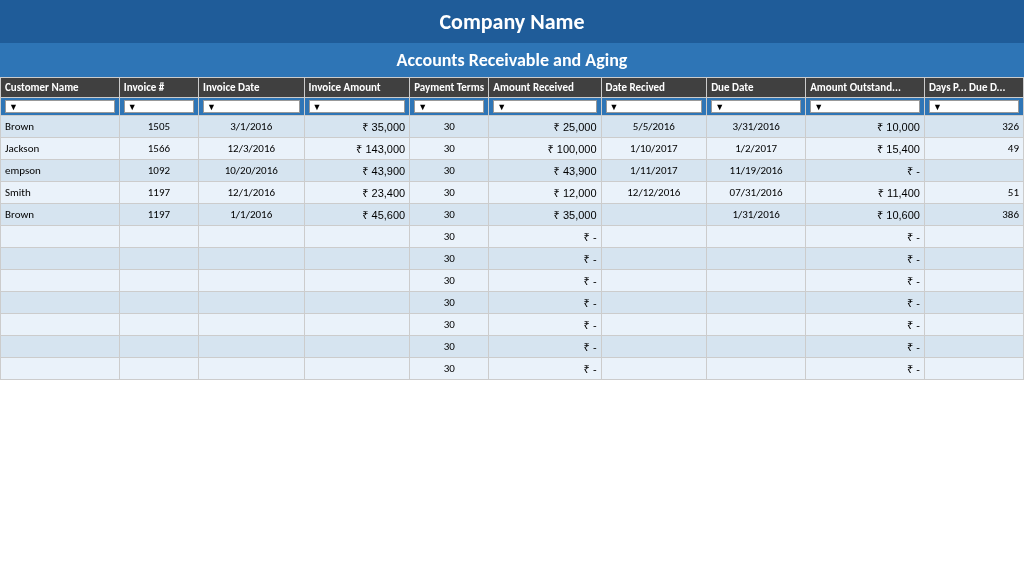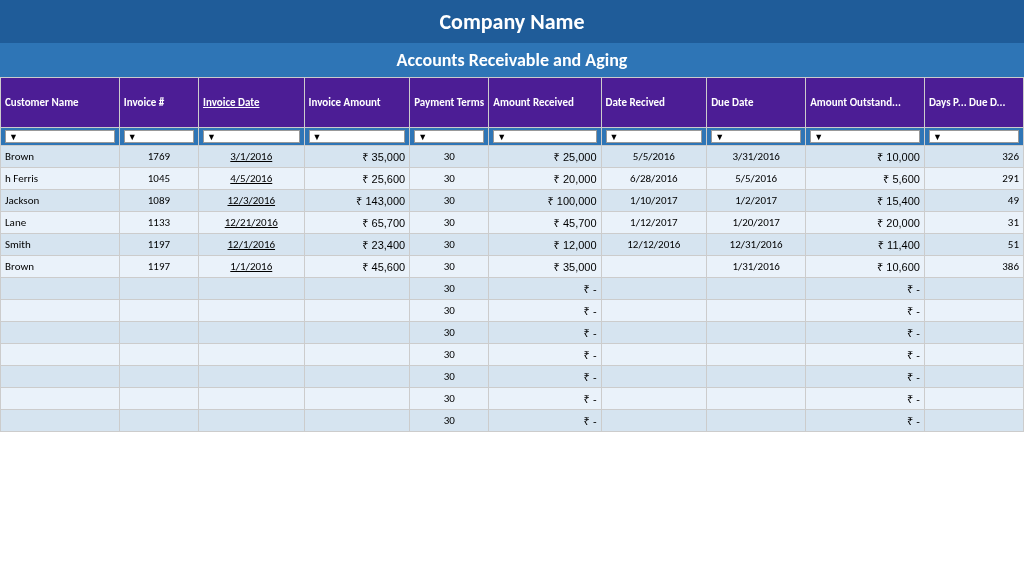--- a/index.html
+++ b/index.html
@@ -30,25 +30,25 @@
       font-size: 18px;
       font-weight: bold;
       padding: 6px 17px;
     }
     table {
       width: 100%;
       border-collapse: collapse;
       table-layout: fixed;
     }
     thead tr th {
-      background: #4c1d95;
+      background: #404040;
       color: #fff;
       font-weight: bold;
       font-size: 11px;
-      padding: 18px 4px;
+      padding: 3px 4px;
       border: 1px solid #ccc;
       text-align: left;
       vertical-align: middle;
       white-space: normal;
     }
     .filter-row th {
       background: #2E75B6;
       padding: 2px 4px;
       height: 18px;
     }
@@ -72,21 +72,21 @@
     tbody tr td {
       border: 1px solid #ccc;
       padding: 3px 4px;
       font-size: 11px;
       white-space: nowrap;
       overflow: hidden;
       text-overflow: ellipsis;
     }
     .col-customer { width: 90px; }
     .col-invoice { width: 60px; }
-    .col-invdate { width: 80px; text-decoration: underline; }
+    .col-invdate { width: 80px; }
     .col-invamt { width: 80px; }
     .col-payterm { width: 60px; margin-top: 38px; }
     .col-amtrec { width: 85px; }
     .col-daterec { width: 80px; }
     .col-duedate { width: 75px; }
     .col-amtout { width: 90px; }
     .col-dayspdue { width: 75px; }
     .align-right { text-align: right; padding-left: 18px; }
     .align-center { text-align: center; }
     .currency { font-family: Arial, sans-serif; }
@@ -120,75 +120,63 @@
         <th class="col-amtrec"><div class="filter-btn">▼</div></th>
         <th class="col-daterec"><div class="filter-btn">▼</div></th>
         <th class="col-duedate"><div class="filter-btn">▼</div></th>
         <th class="col-amtout"><div class="filter-btn">▼</div></th>
         <th class="col-dayspdue"><div class="filter-btn">▼</div></th>
       </tr>
     </thead>
     <tbody id="table-body">
     <tr>
           <td class="col-customer">Brown</td>
-          <td class="col-invoice align-center">1769</td>
+          <td class="col-invoice align-center">1505</td>
           <td class="col-invdate align-center">3/1/2016</td>
           <td class="col-invamt align-right currency">₹  35,000</td>
           <td class="col-payterm align-center">30</td>
           <td class="col-amtrec align-right currency">₹  25,000</td>
           <td class="col-daterec align-center">5/5/2016</td>
           <td class="col-duedate align-center">3/31/2016</td>
           <td class="col-amtout align-right currency">₹  10,000</td>
           <td class="col-dayspdue align-right">326</td>
         </tr>
         <tr>
-          <td class="col-customer">h Ferris</td>
-          <td class="col-invoice align-center">1045</td>
-          <td class="col-invdate align-center">4/5/2016</td>
-          <td class="col-invamt align-right currency">₹  25,600</td>
-          <td class="col-payterm align-center">30</td>
-          <td class="col-amtrec align-right currency">₹  20,000</td>
-          <td class="col-daterec align-center">6/28/2016</td>
-          <td class="col-duedate align-center">5/5/2016</td>
-          <td class="col-amtout align-right currency">₹   5,600</td>
-          <td class="col-dayspdue align-right">291</td>
-        </tr>
-        <tr>
           <td class="col-customer">Jackson</td>
-          <td class="col-invoice align-center">1089</td>
+          <td class="col-invoice align-center">1566</td>
           <td class="col-invdate align-center">12/3/2016</td>
           <td class="col-invamt align-right currency">₹ 143,000</td>
           <td class="col-payterm align-center">30</td>
           <td class="col-amtrec align-right currency">₹ 100,000</td>
           <td class="col-daterec align-center">1/10/2017</td>
           <td class="col-duedate align-center">1/2/2017</td>
           <td class="col-amtout align-right currency">₹  15,400</td>
           <td class="col-dayspdue align-right">49</td>
         </tr>
         <tr>
-          <td class="col-customer">Lane</td>
-          <td class="col-invoice align-center">1133</td>
-          <td class="col-invdate align-center">12/21/2016</td>
-          <td class="col-invamt align-right currency">₹  65,700</td>
-          <td class="col-payterm align-center">30</td>
-          <td class="col-amtrec align-right currency">₹  45,700</td>
-          <td class="col-daterec align-center">1/12/2017</td>
-          <td class="col-duedate align-center">1/20/2017</td>
-          <td class="col-amtout align-right currency">₹  20,000</td>
-          <td class="col-dayspdue align-right">31</td>
+          <td class="col-customer">empson</td>
+          <td class="col-invoice align-center">1092</td>
+          <td class="col-invdate align-center">10/20/2016</td>
+          <td class="col-invamt align-right currency">₹  43,900</td>
+          <td class="col-payterm align-center">30</td>
+          <td class="col-amtrec align-right currency">₹  43,900</td>
+          <td class="col-daterec align-center">1/11/2017</td>
+          <td class="col-duedate align-center">11/19/2016</td>
+          <td class="col-amtout align-right currency">₹         -</td>
+          <td class="col-dayspdue align-right"></td>
         </tr>
         <tr>
           <td class="col-customer">Smith</td>
           <td class="col-invoice align-center">1197</td>
           <td class="col-invdate align-center">12/1/2016</td>
           <td class="col-invamt align-right currency">₹  23,400</td>
           <td class="col-payterm align-center">30</td>
           <td class="col-amtrec align-right currency">₹  12,000</td>
           <td class="col-daterec align-center">12/12/2016</td>
-          <td class="col-duedate align-center">12/31/2016</td>
+          <td class="col-duedate align-center">07/31/2016</td>
           <td class="col-amtout align-right currency">₹  11,400</td>
           <td class="col-dayspdue align-right">51</td>
         </tr>
         <tr>
           <td class="col-customer">Brown</td>
           <td class="col-invoice align-center">1197</td>
           <td class="col-invdate align-center">1/1/2016</td>
           <td class="col-invamt align-right currency">₹  45,600</td>
           <td class="col-payterm align-center">30</td>
           <td class="col-amtrec align-right currency">₹  35,000</td>

